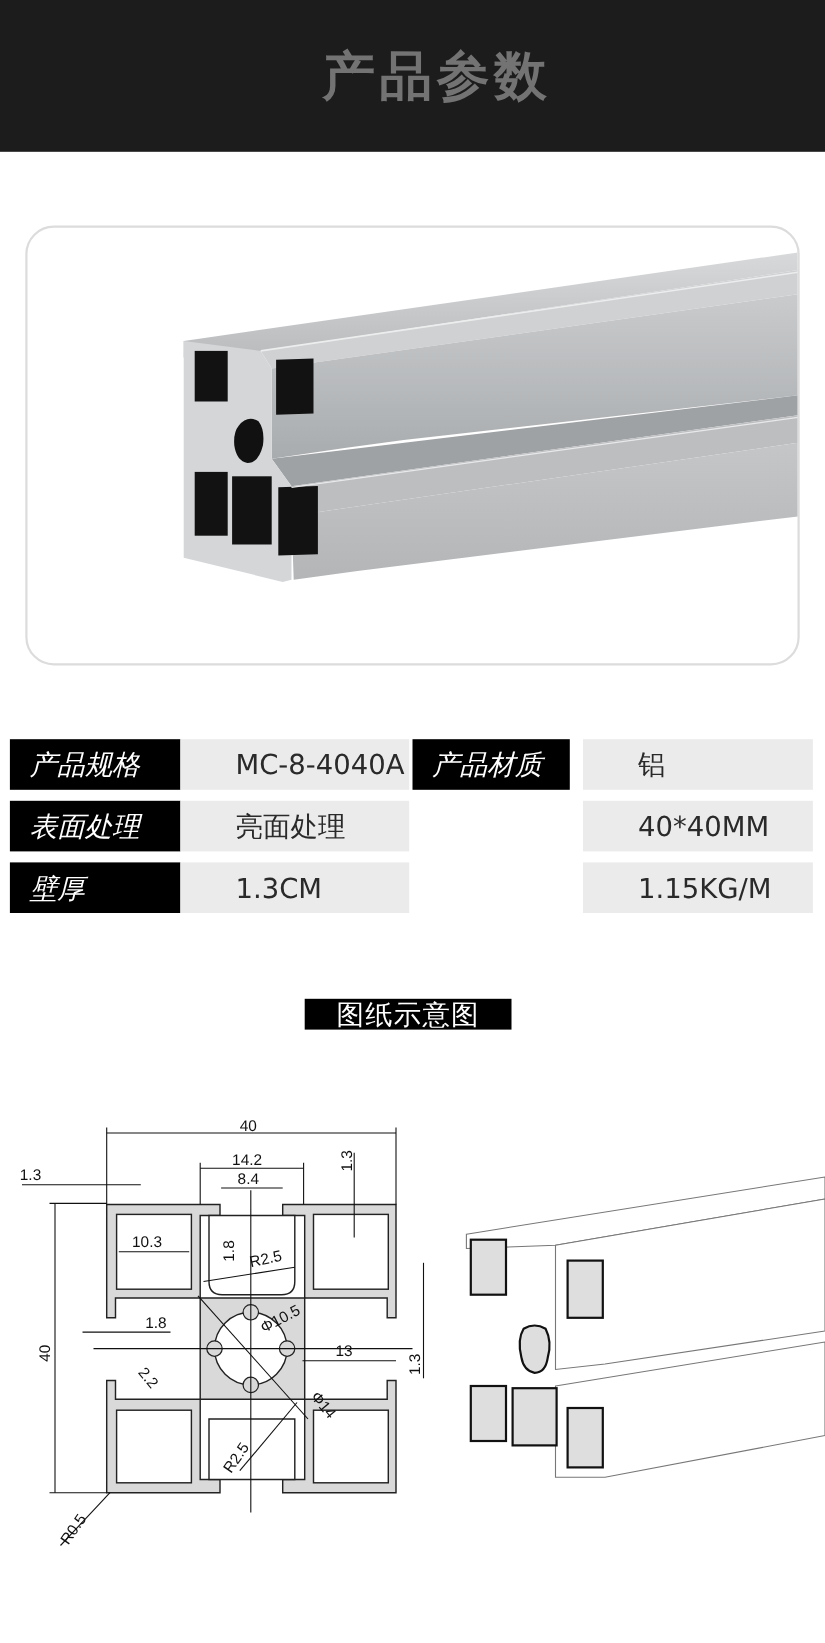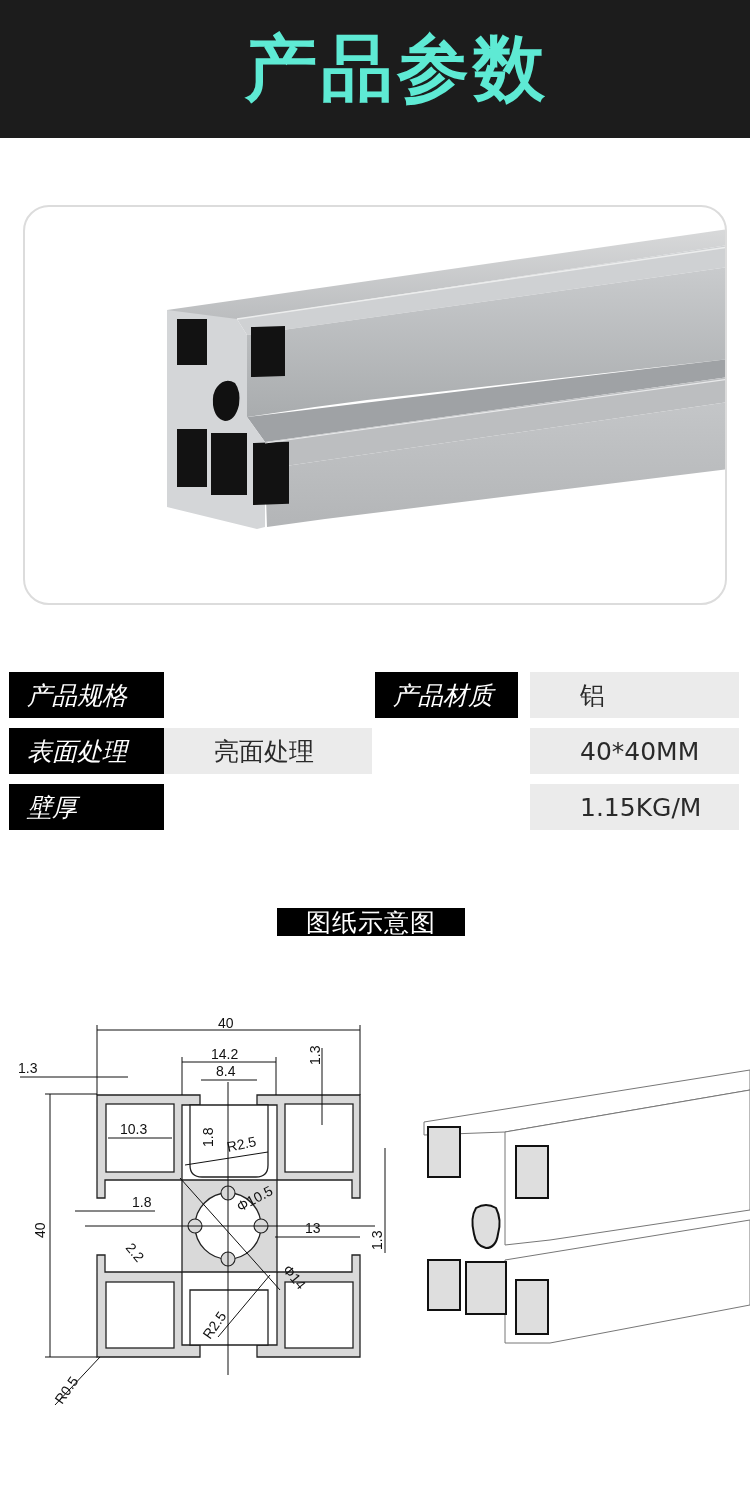--- a/index.html
+++ b/index.html
@@ -1,21 +1,21 @@
 <!DOCTYPE html>
 <html><head>
 <meta charset="utf-8">
 <style>
   * { box-sizing: border-box; margin: 0; padding: 0; }
   html, body { width: 750px; height: 1494px; background: #ffffff; overflow: hidden; }
   body { position: relative; font-family: "DejaVu Sans", "Liberation Sans", sans-serif; color: #1a1a1a; }
 
   .header-band { position: absolute; left: 0; top: 0; width: 750px; height: 138px; background: #1c1c1c;
     display: flex; align-items: center; justify-content: center; }
-  .header-title { color: #5eead4; font-size: 72px; font-weight: bold; letter-spacing: 4px; margin-left: 44px; }
+  .header-title { color: #737373; font-size: 48px; font-weight: bold; letter-spacing: 4px; margin-left: 44px; }
 
   .photo-card { position: absolute; left: 23px; top: 205px; width: 704px; height: 400px;
     border: 2px solid #dcdcdc; border-radius: 26px; background: #ffffff; overflow: hidden; }
   .photo-card svg { position: absolute; left: 0; top: 0; }
 
   .spec-table { position: absolute; left: 9px; top: 672px; width: 730px; }
   .spec-row { position: absolute; left: 0; height: 46px; width: 730px; }
   .cell { position: absolute; top: 0; height: 46px; display: flex; align-items: center;
     font-size: 25px; }
   .cell.label { background: #000000; color: #ffffff; padding-left: 18px; font-style: italic; }
@@ -78,30 +78,32 @@
     <path d="M192,180 q8,-10 18,-4 q6,8 4,22 q-4,16 -14,16 q-10,-2 -12,-16 q-1,-12 4,-18 z" fill="#111"></path>
 
     <line x1="212" y1="112" x2="704" y2="40" stroke="#eceded" stroke-width="1.5"></line>
     <line x1="240" y1="236" x2="704" y2="172" stroke="#e8e9ea" stroke-width="1.2"></line>
   </svg>
 </div>
 
 <div class="spec-table">
   <div class="spec-row" style="top:0px">
     <div class="cell label c1">产品规格</div>
+    <div class="cell value c2">MC-8-4040A</div>
     <div class="cell label c3">产品材质</div>
     <div class="cell value c4">铝</div>
   </div>
   <div class="spec-row" style="top:56px">
     <div class="cell label c1">表面处理</div>
     <div class="cell value c2">亮面处理</div>
     <div class="cell value c4">40*40MM</div>
   </div>
   <div class="spec-row" style="top:112px">
     <div class="cell label c1">壁厚</div>
+    <div class="cell value c2">1.3CM</div>
     <div class="cell value c4">1.15KG/M</div>
   </div>
 </div>
 
 <div class="drawing-tag">图纸示意图</div>
 
 <svg class="drawing" width="410" height="420" viewBox="0 1000 410 420">
   <g fill="#d9d9d9" stroke="#222" stroke-width="1.3">
 
     <path d="M97,1095 L200,1095 L200,1105 L182,1105 L182,1180 L105,1180 L105,1198 L97,1198 Z"></path>

